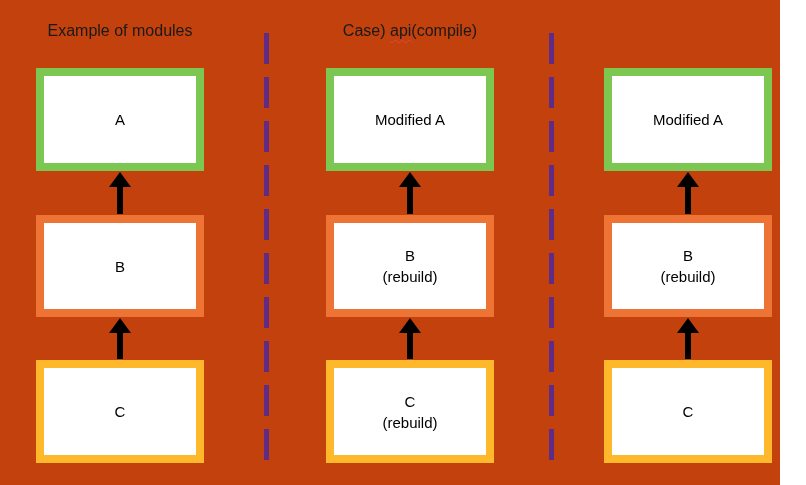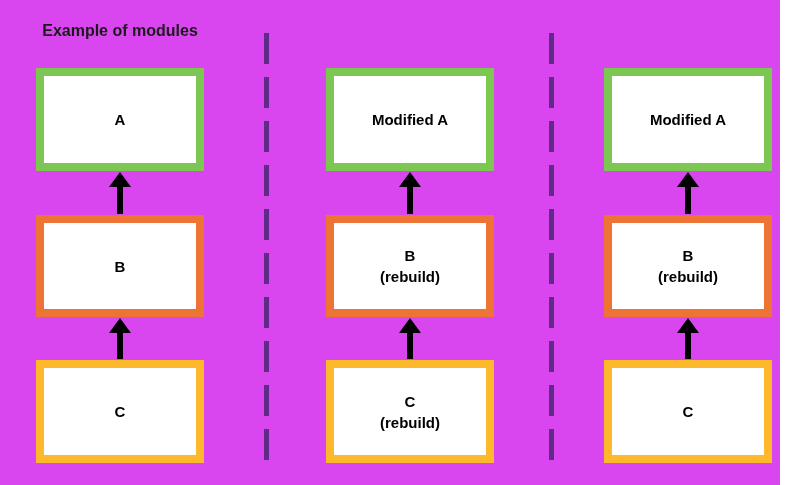--- a/index.html
+++ b/index.html
@@ -4,25 +4,24 @@
 <style>
   html, body {
     margin: 0;
     padding: 0;
     background: #ffffff;
   }
   .canvas {
     position: relative;
     width: 780px;
     height: 485px;
-    background: #d946ef;
+    background: #c2410c;
     font-family: "Liberation Sans", sans-serif;
     color: #1a1a1a;
     overflow: hidden;
-    font-weight: bold;
   }
   .column-title {
     position: absolute;
     top: 21px;
     width: 220px;
     height: 20px;
     line-height: 20px;
     text-align: center;
     font-size: 16px;
     color: #1a1a1a;
@@ -95,20 +94,21 @@
   .divider-1 { left: 264px; }
   .divider-2 { left: 549px; }
 </style>
 </head>
 <body>
 
 <div class="canvas">
 
   <div class="column-title title-example">Example of modules</div>
 
+  <div class="column-title title-api"><span>Case) </span><span class="misspelled" style="text-decoration-color: rgb(224, 67, 67);">api</span><span>(compile)</span></div>
 
 
   <div class="divider divider-1" style="background: repeating-linear-gradient(rgb(95, 43, 135) 0px, rgb(95, 43, 135) 31px, transparent 31px, transparent 44px);"></div>
   <div class="divider divider-2" style="background: repeating-linear-gradient(rgb(95, 43, 135) 0px, rgb(95, 43, 135) 31px, transparent 31px, transparent 44px);"></div>
 
   <div class="module-box col1 row-a" style="border-color: rgb(124, 198, 82);">
     <div>A</div>
     <div></div>
   </div>
   <div class="arrow arrow-1 ax1">

